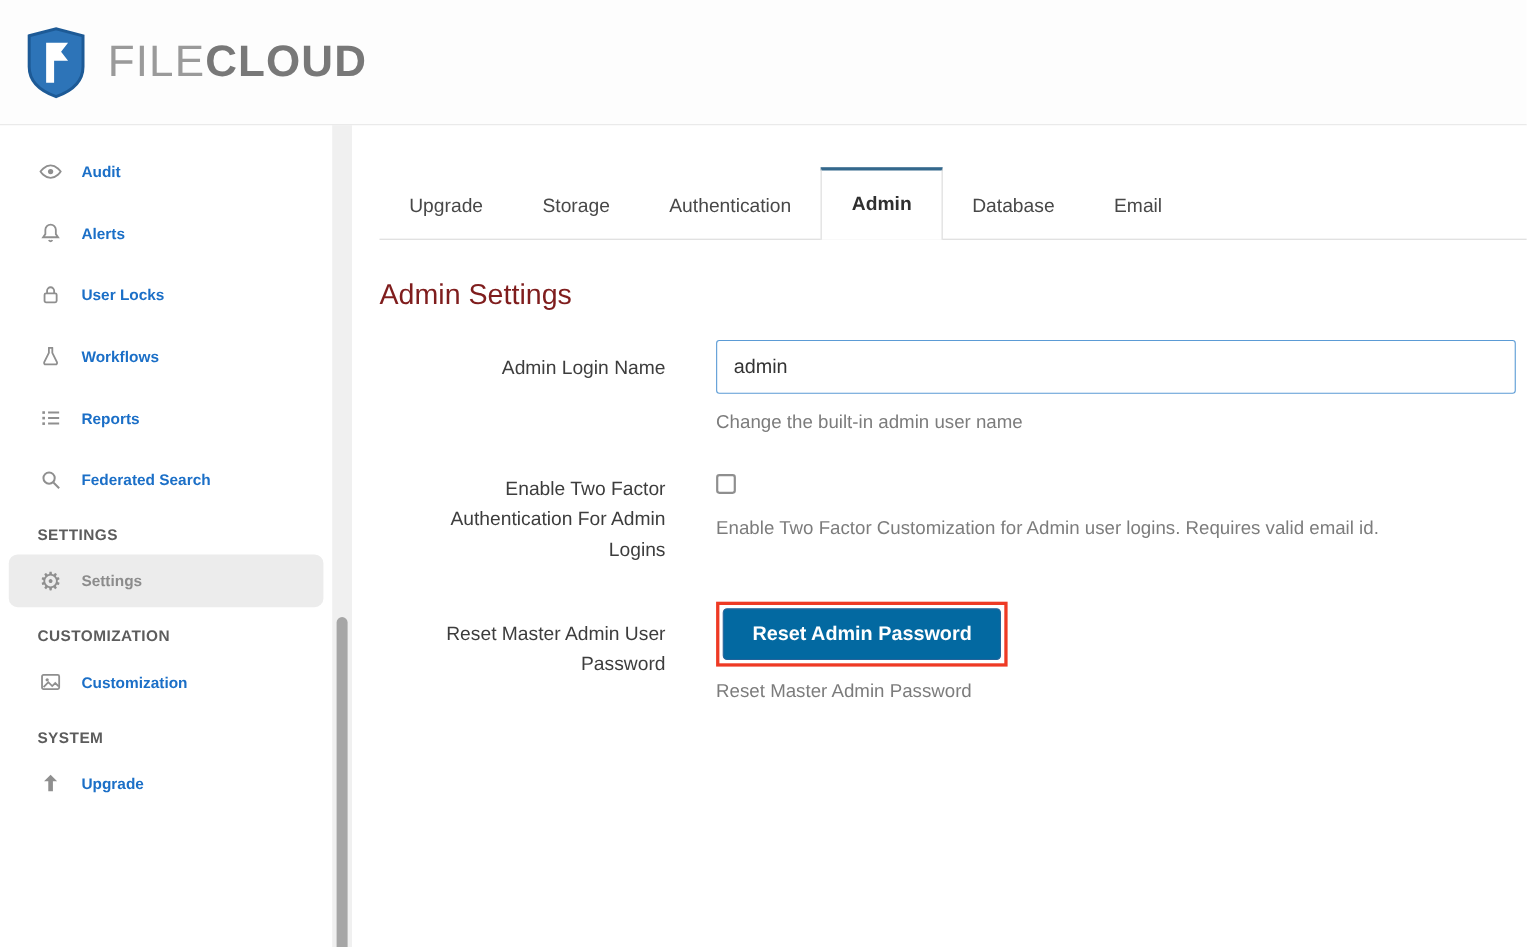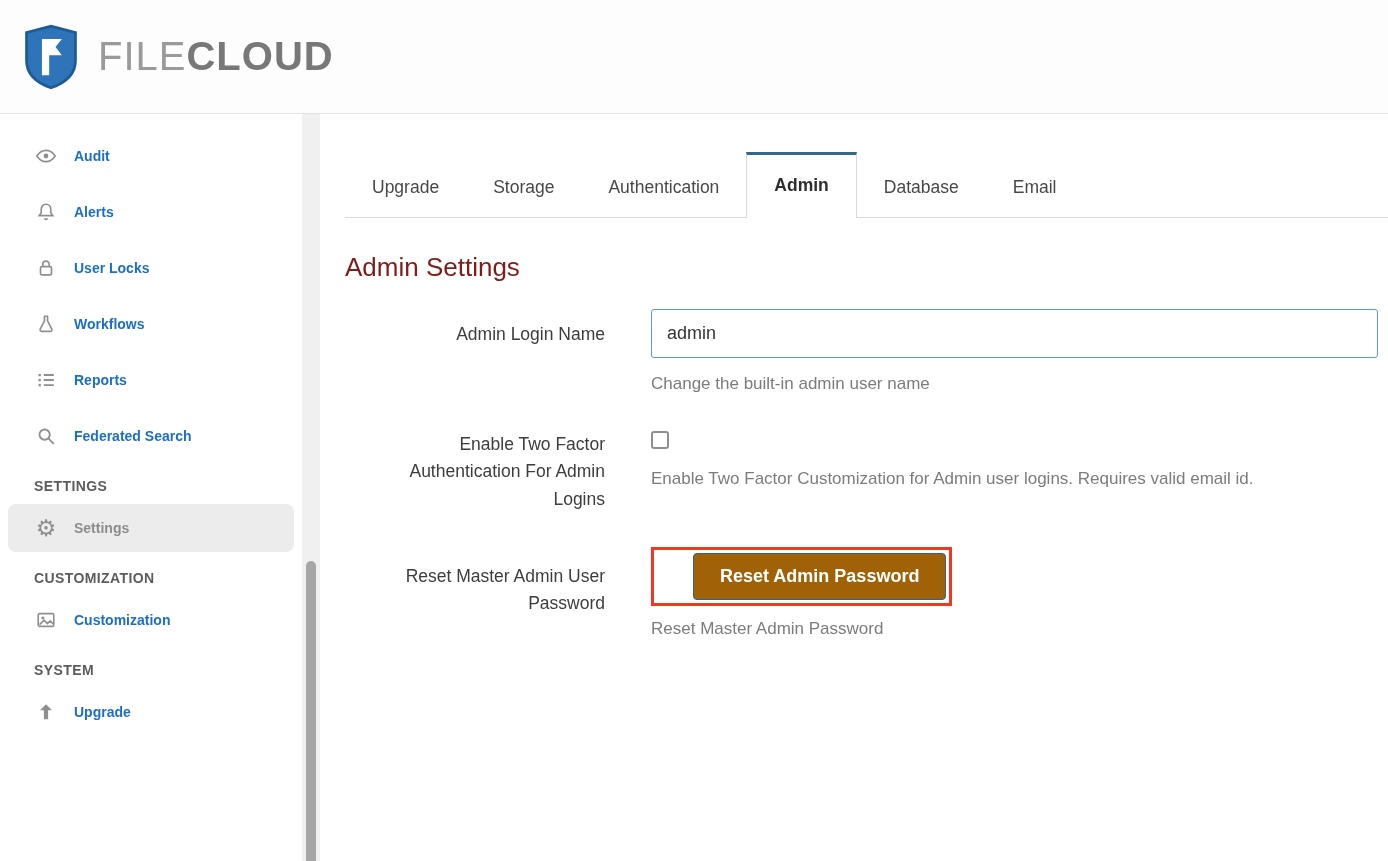--- a/index.html
+++ b/index.html
@@ -66,23 +66,23 @@
   .help-text { font-size:17px; color:#7c7c7c; margin-top:13px; line-height:1.55; }
 
   .pad-top-label { padding-top:12px; }
 
   .checkbox { appearance:none; -webkit-appearance:none; width:18px; height:18px;
     border:2px solid #8f8f8f; border-radius:3px; background:#fff; cursor:pointer;
     display:inline-block; }
 
   .btn-highlight { display:inline-block; border:3px solid #ee3a24; padding:3px;
     background:transparent; }
-  .primary-btn { background:#a16207; color:#fff; font-weight:700; font-size:18px;
+  .primary-btn { background:#0369a1; color:#fff; font-weight:700; font-size:18px;
     padding:12px 26px; border:1px solid #27649a; border-radius:4px; cursor:pointer;
-    font-family:"Liberation Sans", sans-serif;margin-left:36px; }
+    font-family:"Liberation Sans", sans-serif; }
 </style>
 </head>
 <body>
 
 <div class="header">
   <svg class="logo-mark" viewBox="0 0 64 72">
     <path d="M5 9 L32 2 L59 9 V40 C59 57 46 65 32 70 C18 65 5 57 5 40 Z" fill="#2d74b8" stroke="#1d5a96" stroke-width="3"></path>
     <path d="M22 16 h22 l-7 9 7 9 H30 v22 h-8 z" fill="#ffffff"></path>
   </svg>
   <div class="brand">

